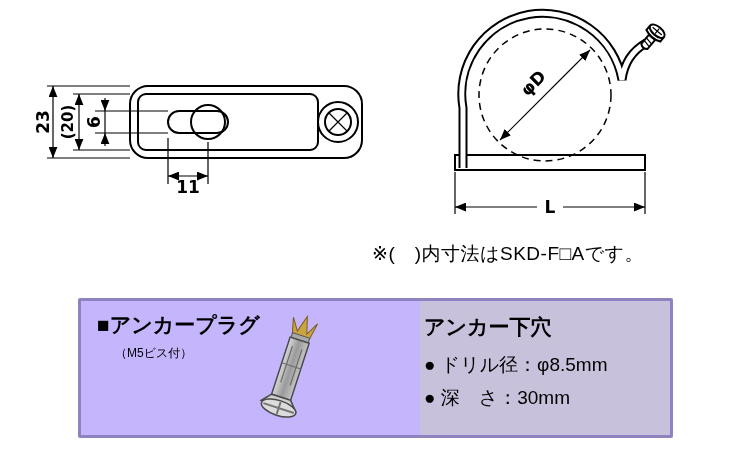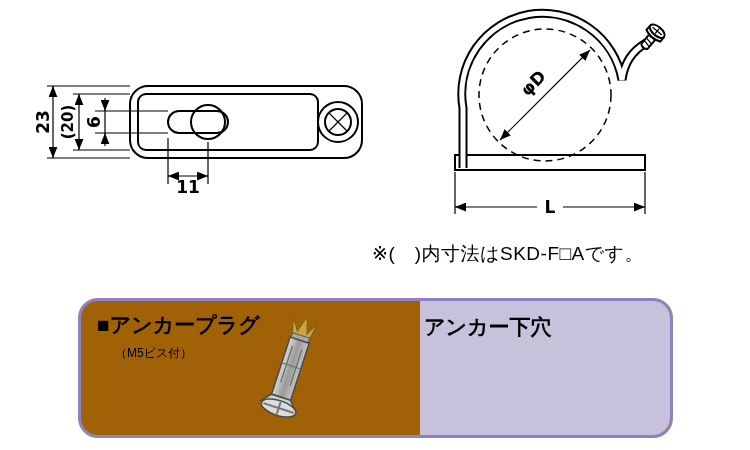--- a/index.html
+++ b/index.html
@@ -9,21 +9,21 @@
   .ln{stroke:#000;stroke-width:2;fill:none;}
   .ln-f{stroke:#000;stroke-width:2;fill:#fff;}
   .dim{stroke:#000;stroke-width:1.2;fill:none;}
   .dim-txt{font-family:"DejaVu Sans",sans-serif;font-size:17px;font-weight:bold;fill:#000;}
   .dim-txt-sm{font-family:"DejaVu Sans",sans-serif;font-size:15px;font-weight:bold;fill:#000;}
   .strap-outer{stroke:#000;stroke-width:9;fill:none;}
   .strap-inner{stroke:#fff;stroke-width:5;fill:none;}
   .dash{stroke:#000;stroke-width:1.5;fill:none;stroke-dasharray:7 5;}
   .note{position:absolute;left:372px;top:241px;font-size:19px;font-weight:400;letter-spacing:.5px;}
   .panel{position:absolute;left:78px;top:298px;width:595px;height:140px;box-sizing:border-box;
-         border:3px solid var(--c-panel_border,#8e83c0);border-radius:20px;background:#a16207;overflow:hidden;}
+         border:3px solid var(--c-panel_border,#8e83c0);border-radius:2px;background:#c4b5fd;overflow:hidden;}
   .panel-left{position:absolute;left:0;top:0;bottom:0;width:339px;}
   .panel-right{position:absolute;left:339px;top:0;right:0;bottom:0;background:var(--c-panel_bg,#c8c1dc);
                padding:13px 4px;box-sizing:border-box;}
   .p-title{font-size:21px;font-weight:bold;line-height:1.2;}
   .anchor-title{position:absolute;left:16px;top:11px;}
   .anchor-sub{position:absolute;left:34px;top:44px;font-size:12px;font-weight:500;}
   .p-item{font-size:19px;font-weight:500;line-height:1.75;}
   .panel-right .p-title{margin-bottom:9px;}
   .brass{fill:var(--c-brass,#c9a441);stroke:#7a5f1d;stroke-width:1;}
 </style>
@@ -133,16 +133,18 @@
           <path d="M44,40 V78 M54,40 V78 M39,59 H59" stroke="#6b6b6b" stroke-width="1.2" fill="none"></path>
           <path d="M39,92 L31,101 H67 L59,92 Z" fill="#cfcfcf" stroke="#4a4a4a" stroke-width="1.5"></path>
           <ellipse cx="50" cy="103" rx="18" ry="7.5" fill="#dcdcdc" stroke="#4a4a4a" stroke-width="1.5"></ellipse>
           <path d="M34,103 H66 M50,96.5 V109.5" stroke="#777" stroke-width="2" fill="none"></path>
         </g>
       </svg>
     </div>
 
     <div class="panel-right">
       <div class="p-title">アンカー下穴</div>
+      <div class="p-item">● ドリル径：φ8.5mm</div>
+      <div class="p-item">● 深　さ：30mm</div>
     </div>
   </div>
 
 </div>
 
 </body></html>

